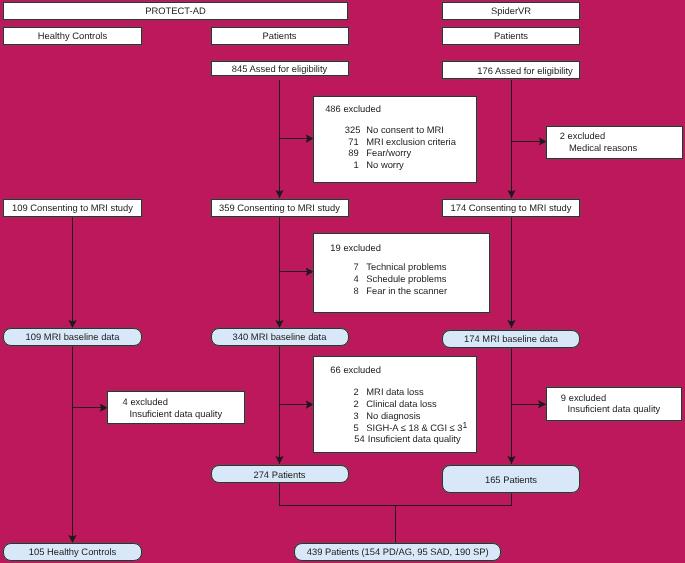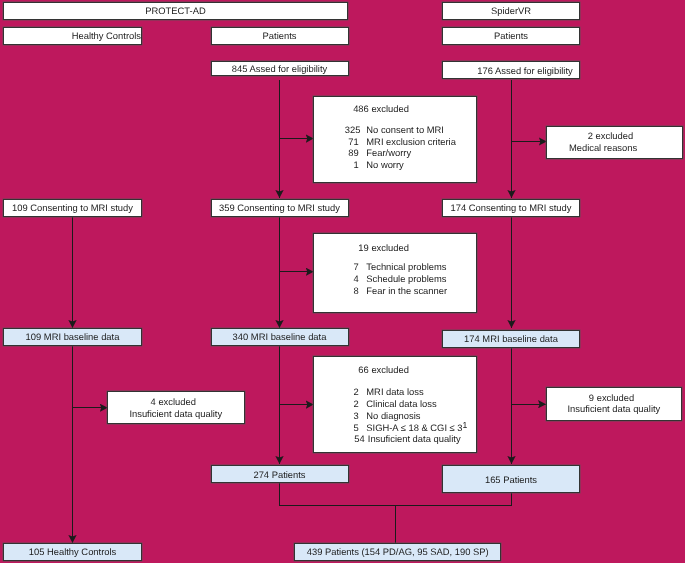--- a/index.html
+++ b/index.html
@@ -6,25 +6,25 @@
   html,body{margin:0;padding:0;background:#ffffff;}
   body{width:685px;height:563px;overflow:hidden;
        font-family:"Liberation Sans",sans-serif;color:#1b1b1b;
        -webkit-font-smoothing:antialiased;text-rendering:geometricPrecision;}
   #canvas{position:relative;width:685px;height:563px;background:#be185d;}
   svg#wires{position:absolute;left:0;top:0;width:685px;height:563px;pointer-events:none;}
 
   .box{position:absolute;box-sizing:border-box;border:1px solid #333333;box-shadow:0 0 0 0.4px #555;
        background:#ffffff;display:flex;align-items:center;justify-content:center;
        font-size:9.4px;line-height:1;white-space:nowrap;}
-  .box.hl{background:#d9e8f8;border-radius:0;border-color:#333333;}
+  .box.hl{background:#d9e8f8;border-radius:8px;border-color:#333333;}
 
   .detail{position:absolute;box-sizing:border-box;border:1px solid #333333;box-shadow:0 0 0 0.4px #555;background:#fff;}
   .dhdr{position:absolute;left:var(--hx,0px);top:var(--hy,8.2px);font-size:9.4px;line-height:1;white-space:nowrap;
-        display:flex;align-items:flex-start;padding-left:28px;}
+        display:flex;align-items:flex-start;}
   .dhdr .hn{display:inline-block;text-align:right;width:var(--hnw,26.5px);}
   .dhdr .hw{padding-left:2.6px;}
   .drows{position:absolute;font-size:9.4px;}
   .drow{display:flex;line-height:11.7px;white-space:nowrap;align-items:baseline;}
   .dn{text-align:right;width:var(--dnw,14px);}
   .dr{padding-left:var(--drp,7.5px);}
   sup{font-size:8.6px;line-height:0;vertical-align:baseline;position:relative;top:-2.4px;}
 </style>
 </head>
 <body>
@@ -57,21 +57,21 @@
     </g>
   </svg>
 
   <div class="box" style="left:3px;top:1.5px;width:345px;height:18px;">
     <span>PROTECT-AD</span>
   </div>
   <div class="box" style="left:442px;top:1.5px;width:138px;height:18px;">
     <span>SpiderVR</span>
   </div>
 
-  <div class="box" style="left:3px;top:26.8px;width:139px;height:18px;justify-content:flex-end;">
+  <div class="box" style="left:3px;top:26.8px;width:139px;height:18px;">
     <span>Healthy Controls</span>
   </div>
   <div class="box" style="left:210.5px;top:26.8px;width:138px;height:18px;">
     <span>Patients</span>
   </div>
   <div class="box" style="left:442px;top:26.8px;width:138px;height:18px;">
     <span>Patients</span>
   </div>
 
   <div class="box" style="left:210.5px;top:61.3px;width:138px;height:15px;">
@@ -122,21 +122,21 @@
   <div class="box" style="left:3px;top:198.6px;width:139px;height:18px;">
     <span>109 Consenting to MRI study</span>
   </div>
   <div class="box" style="left:210.5px;top:198.6px;width:138px;height:18px;">
     <span>359 Consenting to MRI study</span>
   </div>
   <div class="box" style="left:442px;top:198.6px;width:138px;height:18px;">
     <span>174 Consenting to MRI study</span>
   </div>
 
-  <div class="detail" style="left:313.3px;top:232.9px;width:164px;height:80.5px;--hy:8.7px;">
+  <div class="detail" style="left:313.3px;top:232.9px;width:177px;height:80.5px;--hy:8.7px;">
     <div class="dhdr">
       <span class="hn">19</span>
       <span class="hw">excluded</span>
     </div>
     <div class="drows" style="left:30.5px;top:27.5px;">
       <div class="drow">
         <span class="dn">7</span>
         <span class="dr">Technical problems</span>
       </div>
       <div class="drow">

